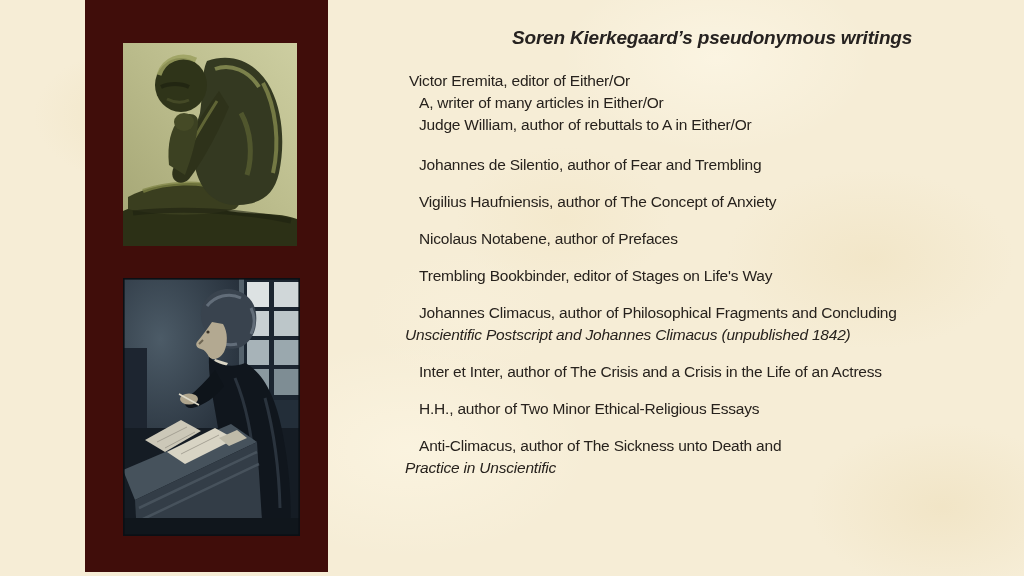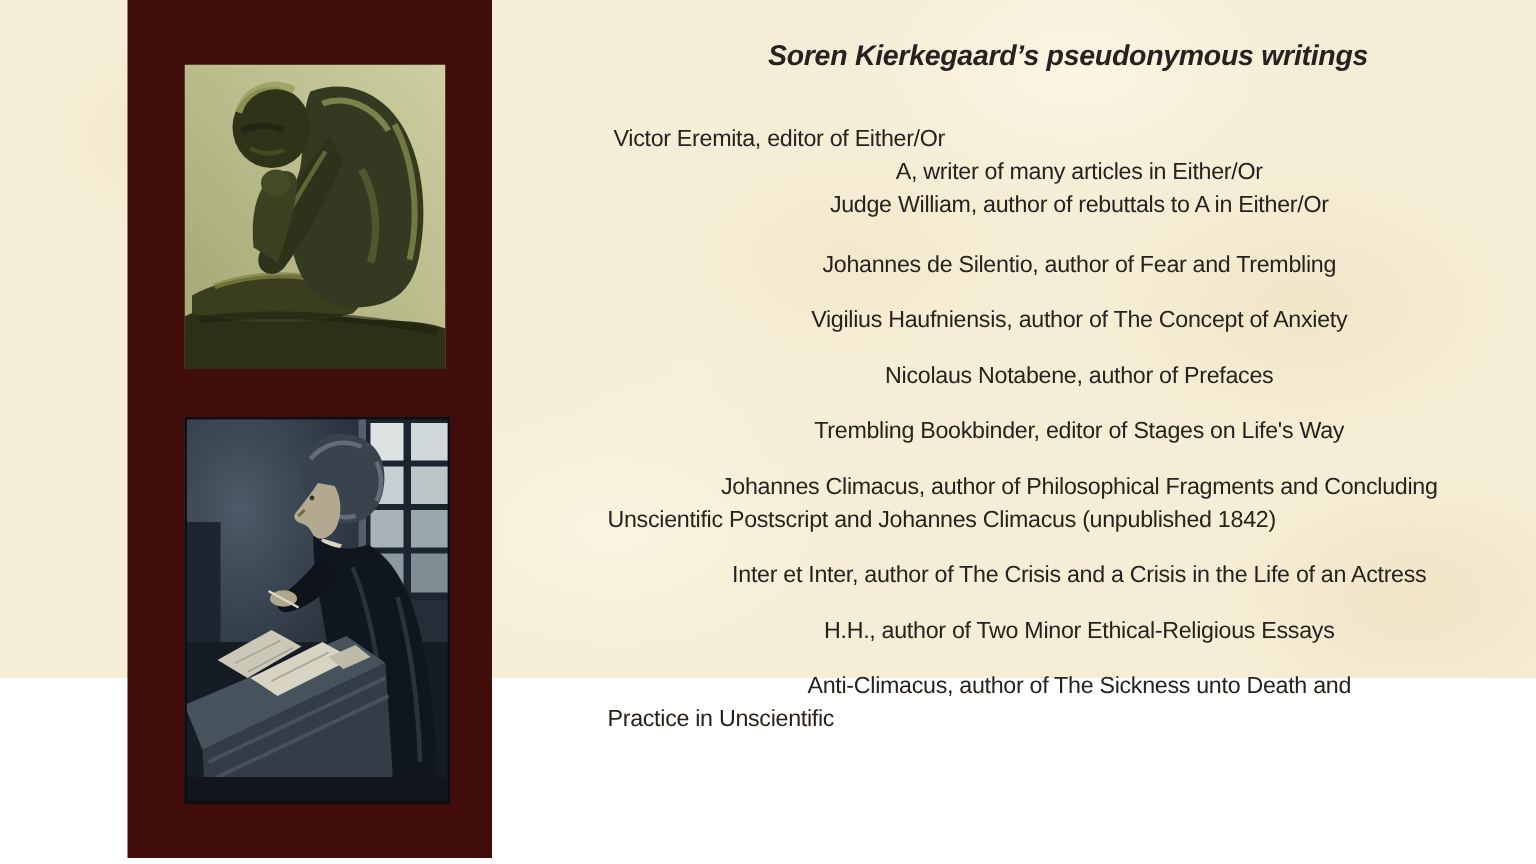--- a/index.html
+++ b/index.html
@@ -1,21 +1,21 @@
 <!DOCTYPE html>
 <html style="--bg: #f6edd6; --panel: #400d0a; --title: #262220; --text: #27221d;"><head>
 <meta charset="utf-8">
 <style>
   html,body{margin:0;padding:0;}
   body{
     width:1024px;height:576px;overflow:hidden;
     font-family:"Liberation Sans", sans-serif;
   }
   .slide{
-    position:relative;width:1024px;height:452px;
+    position:relative;width:1024px;height:576px;
     background-color:var(--bg,#f6edd6);
     background-image:
       radial-gradient(ellipse 200px 120px at 15% 20%, rgba(233,215,170,.38), transparent 60%),
       radial-gradient(ellipse 260px 160px at 70% 10%, rgba(255,250,235,.55), transparent 60%),
       radial-gradient(ellipse 240px 150px at 85% 45%, rgba(234,216,172,.32), transparent 60%),
       radial-gradient(ellipse 300px 180px at 40% 78%, rgba(255,249,232,.5), transparent 60%),
       radial-gradient(ellipse 220px 140px at 92% 88%, rgba(232,213,168,.34), transparent 60%),
       radial-gradient(ellipse 180px 120px at 55% 38%, rgba(240,224,185,.32), transparent 60%),
       radial-gradient(ellipse 160px 110px at 45% 55%, rgba(250,242,222,.4), transparent 60%);
   }
@@ -32,26 +32,26 @@
     font-size:19px;font-weight:bold;font-style:italic;
     letter-spacing:-0.2px;color:var(--title,#262220);
     white-space:nowrap;
   }
   .entries{
     position:absolute;left:405px;top:70px;width:615px;
     font-size:15.5px;line-height:22px;letter-spacing:-0.2px;
     color:var(--text,#27221d);
   }
   .entry{margin-top:15px;}
-  .entry:first-child{margin-top:12px;}
+  .entry:first-child{margin-top:0;}
   .entry:nth-child(2){margin-top:18px;}
   .line{white-space:nowrap;}
   .ind-lead{padding-left:4px;}
-  .ind-first{padding-left:14px;text-align:center;}
-  .ind-wrap{padding-left:0;}
+  .ind-first{padding-left:14px;}
+  .ind-wrap{padding-left:0;font-style:italic;}
 </style>
 </head>
 <body>
 
 <div class="slide">
 
   <div class="panel"></div>
 
   <figure class="thinker">
     <svg width="174" height="203" viewBox="0 0 174 203" preserveAspectRatio="none">

